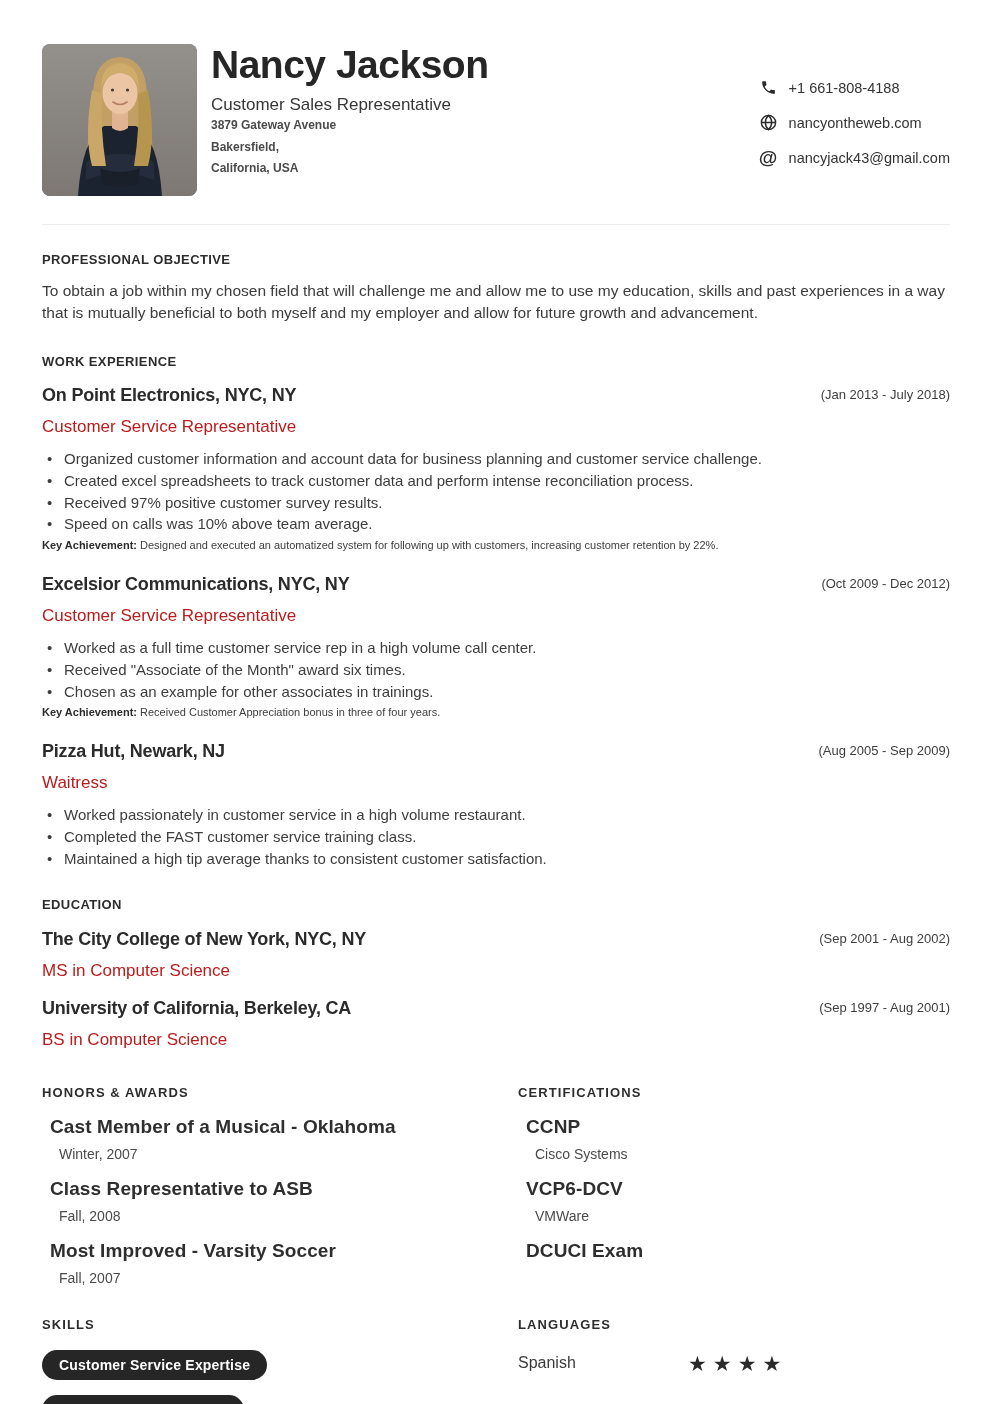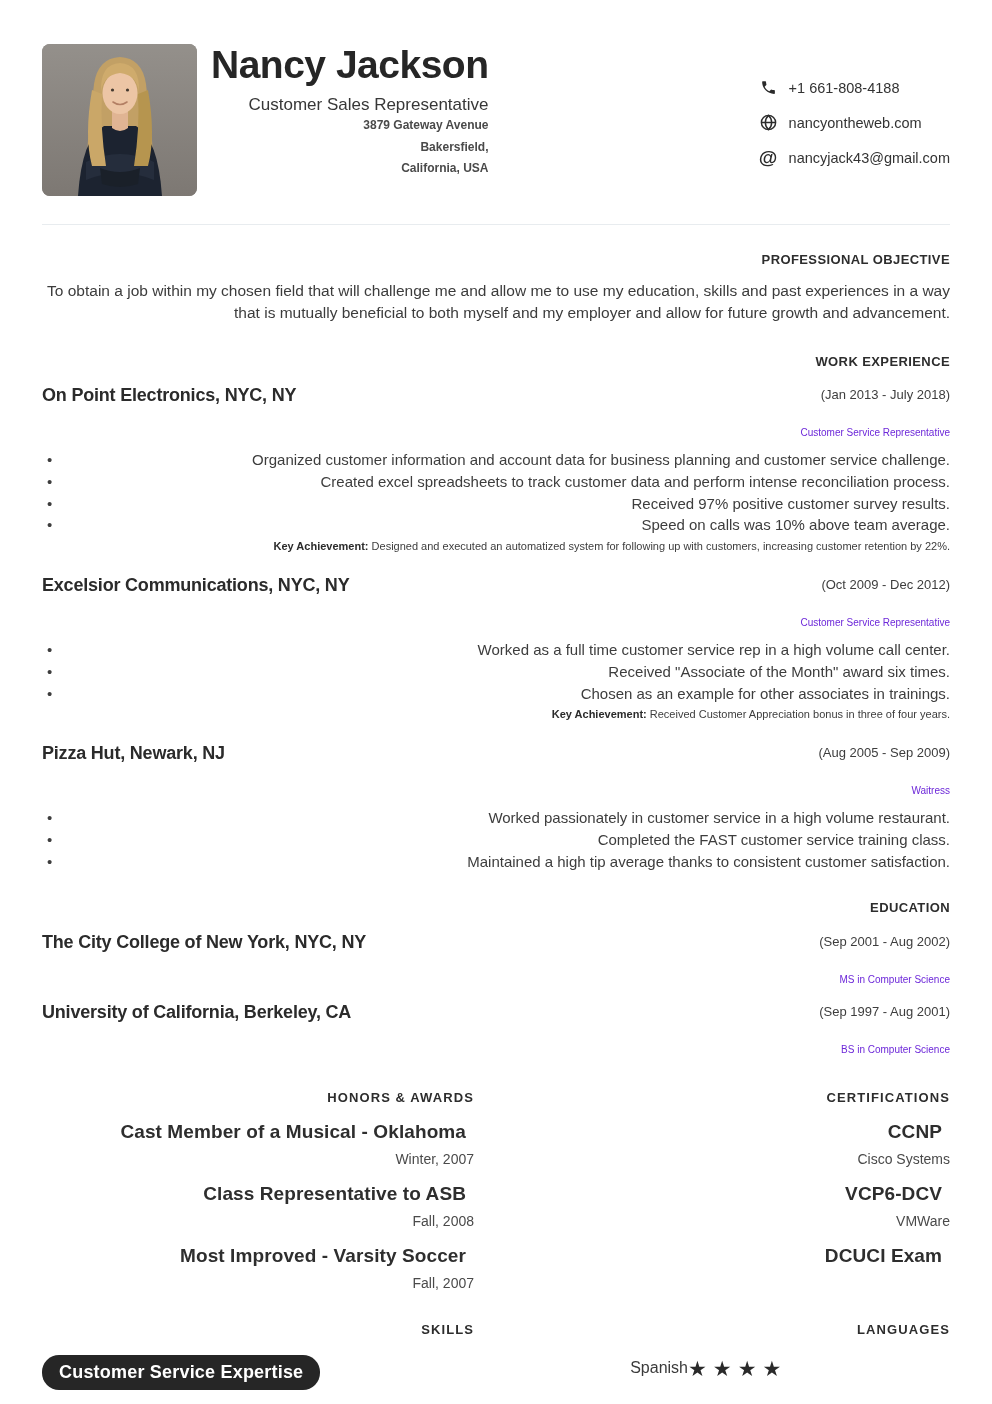--- a/index.html
+++ b/index.html
@@ -3,21 +3,21 @@
 <meta charset="utf-8">
 <style>
   html, body { margin: 0; padding: 0; }
   body {
     width: 992px; height: 1404px;
     background: #ffffff;
     font-family: "Liberation Sans", sans-serif;
     color: #3d3d3d;
     overflow: hidden;
   }
-  .page { width: 992px; height: 1078px; position: relative; text-align: right; }
+  .page { width: 992px; height: 1078px; position: relative; }
 
   
   .header { display: flex; padding: 44px 42px 0 42px; align-items: flex-start; }
   .photo {
     width: 155px; height: 152px; border-radius: 8px; overflow: hidden;
     flex: none; background: #8a8580;
   }
   .photo svg { display: block; }
   .id-block { margin-left: 14px; min-width: 0; }
   .name {
@@ -47,21 +47,21 @@
   .objective-heading { margin-top: 27px; }
   .objective-text { margin: 13px 0 0 0; font-size: 15.5px; line-height: 22px; color: #3c3c3c; }
 
   .work-heading { margin-top: 30px; }
   .job { margin-top: 16px; }
   .job + .job { margin-top: 17px; }
 
   .entry-head { display: flex; justify-content: space-between; align-items: flex-start; }
   .entry-title { margin: 0; font-size: 18px; font-weight: bold; color: #2b2b2b; letter-spacing: -0.2px; }
   .entry-date { font-size: 13px; color: #3d3d3d; white-space: nowrap; padding-top: 2px; flex: none; margin-left: 20px; }
-  .entry-sub { font-size: 10px; color: #6d28d9; margin-top: 21px; }
+  .entry-sub { font-size: 17px; color: #b91c1c; margin-top: 11px; }
 
   .bullets { list-style: none; margin: 11px 0 0 0; padding: 0; }
   .bullets li { position: relative; padding-left: 22px; font-size: 15px; line-height: 21.8px; color: #3d3d3d; }
   .bullets li::before { content: "\2022"; position: absolute; left: 5px; top: 0; color: #3d3d3d; }
 
   .ka { margin: 0; font-size: 11px; line-height: 21.8px; color: #3d3d3d; }
   .ka-label { font-weight: bold; color: #2b2b2b; }
 
   .edu-heading { margin-top: 27px; }
   .edu-entry { margin-top: 17px; }
@@ -70,21 +70,21 @@
   .two-col { display: grid; grid-template-columns: 1fr 1fr; column-gap: 44px; padding: 0 42px; }
   .two-col.upper { margin-top: 35px; }
   .two-col.lower { margin-top: 31px; }
 
   .award { margin-top: 16px; }
   .award-title { margin: 8px; font-size: 19px; font-weight: bold; color: #2e2e2e; letter-spacing: 0.1px; }
   .award-sub { font-size: 14px; color: #4a4a4a; margin-top: 5px; margin-left: 17px; }
 
   .pills { display: flex; flex-wrap: wrap; gap: 15px 13px; margin-top: 18px; }
   .pill {
-    background: #262626; color: #ffffff; font-size: 18px; font-weight: bold;
+    background: #262626; color: #ffffff; font-size: 14px; font-weight: bold;
     padding: 7px 17px; border-radius: 17px; white-space: nowrap; letter-spacing: 0.2px;
   }
 
   .lang-row { display: flex; align-items: center; margin-top: 21px; }
   .lang-name { font-size: 16px; color: #3a3a3a; width: 170px; flex: none; }
   .lang-stars { font-size: 21px; color: #2a2a2a; letter-spacing: 6px; line-height: 1; }
 </style>
 </head>
 <body>
 

